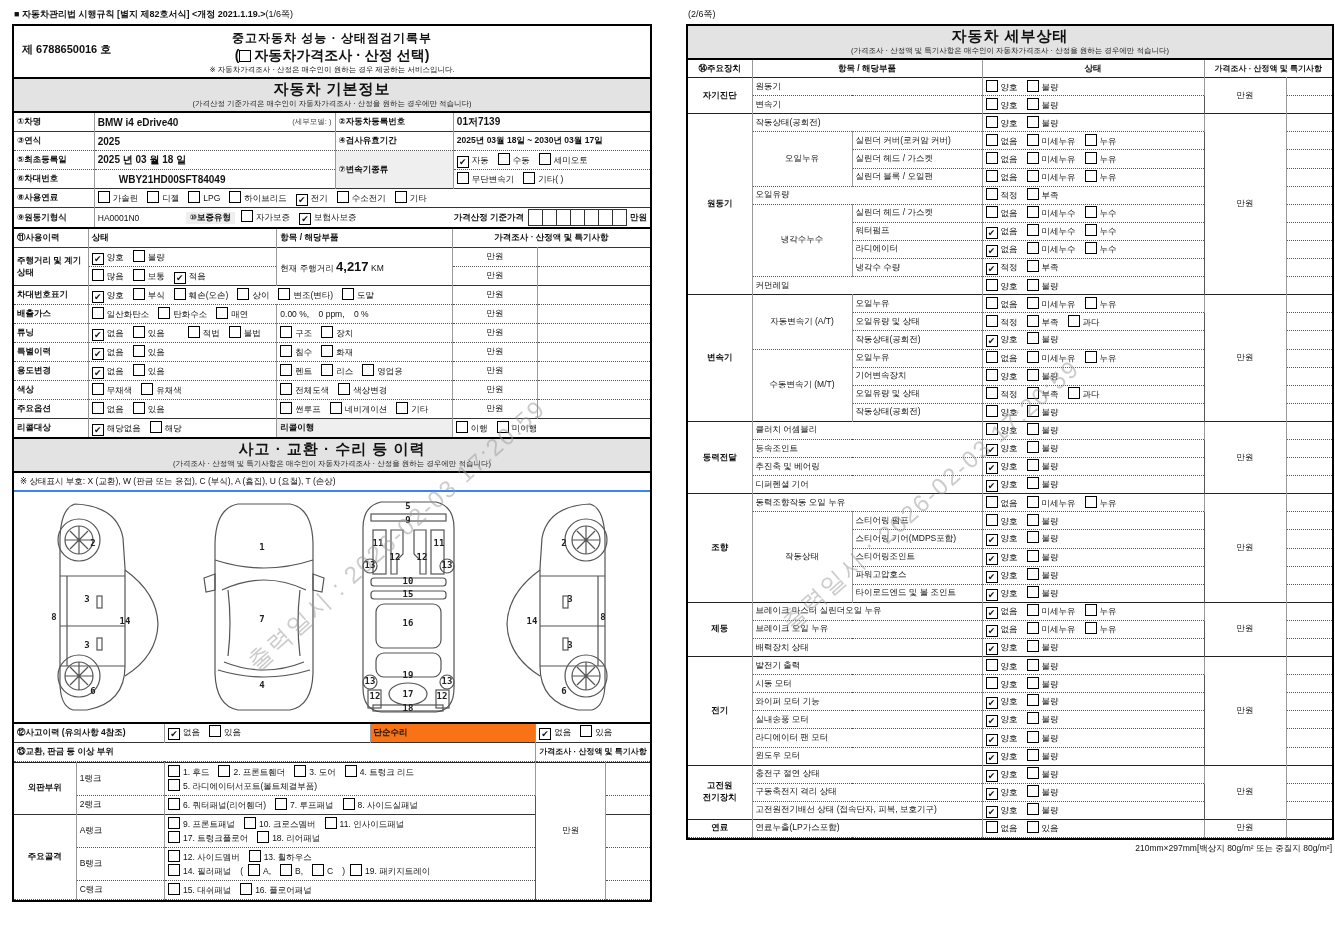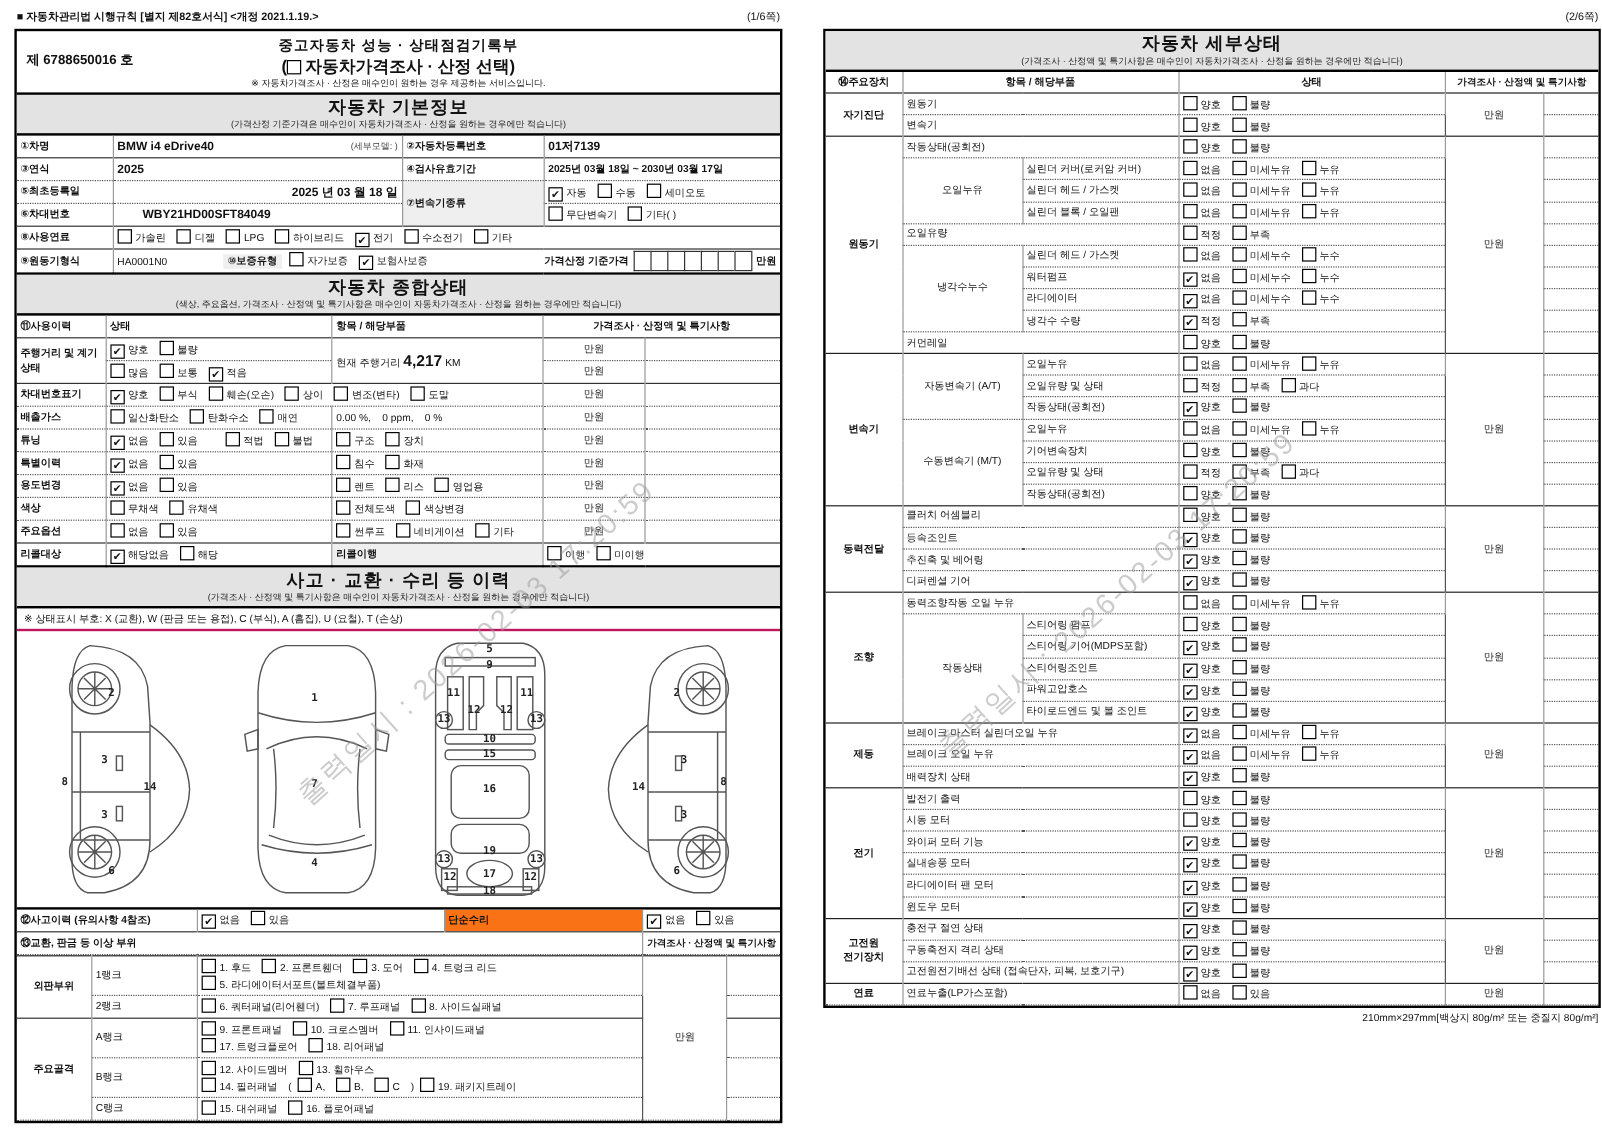--- a/index.html
+++ b/index.html
@@ -1,20 +1,20 @@
 <!DOCTYPE html>
 <html><head>
 <meta charset="utf-8">
 <style>
   html,body{margin:0;padding:0;}
   body{width:1335px;height:943px;background:#fff;font-family:"Liberation Sans","DejaVu Sans",sans-serif;color:#111;position:relative;overflow:hidden;}
   .page{position:absolute;top:6px;}
   #page1{left:12px;width:640px;}
   #page2{left:686px;width:648px;}
-  .topline{display:flex;justify-content:space-between;font-size:9px;font-weight:bold;padding:2px 2px 3px 2px;}
+  .topline{display:flex;justify-content:flex-start;font-size:9px;font-weight:bold;padding:2px 2px 3px 2px;}
   .topline .r{font-weight:normal;}
   .box{border:2px solid #000;background:#fff;}
   .band{background:#e3e3e3;text-align:center;border-bottom:2px solid #000;padding:1px 0 2px 0;}
   .band .bt{font-size:15px;font-weight:bold;letter-spacing:1px;}
   .band .bn{font-size:7.5px;color:#222;}
   .hdrblock{position:relative;border-bottom:2px solid #000;padding:4px 0 2px 0;}
   .hdrblock .docno{position:absolute;left:8px;bottom:20px;font-size:11px;font-weight:bold;}
   .hdrblock .t1{text-align:center;font-size:12px;font-weight:bold;letter-spacing:1px;}
   .hdrblock .t2{text-align:center;font-size:14px;font-weight:bold;}
   .hdrblock .t3{text-align:center;font-size:7.5px;}
@@ -27,21 +27,21 @@
   .shade{background:#efefef;font-weight:bold;}
   .solid td{border-top:1px solid #333;}
   .cg{white-space:nowrap;margin-right:9px;display:inline-block;}
   .cb{display:inline-block;width:10px;height:10px;border:1.5px solid #000;line-height:10px;text-align:center;font-size:9px;font-weight:bold;margin-right:3px;vertical-align:-2px;background:#fff;}
   .cl{font-size:8.5px;}
   .ptxt{display:inline-block;margin-right:5px;}
   .price{text-align:center;font-size:8.5px;border-left:1px solid #555;}
   .blankc{border-left:1px solid #555;}
   .mile b{font-size:13px;}
   .pre{white-space:pre;}
-  .notes{border-bottom:2px solid #be185d;padding:2px 6px;font-size:8.5px;line-height:1.5;}
+  .notes{border-bottom:2px solid #3b82f6;padding:2px 6px;font-size:8.5px;line-height:1.5;}
   .diagrams{display:flex;justify-content:space-around;align-items:flex-start;border-bottom:2px solid #000;padding:6px 2px;}
   .diagrams svg{display:block;}
   .dg{stroke:#555;fill:none;stroke-width:1.2;}
   .dnum{font-size:9px;font-weight:bold;fill:#222;font-family:"DejaVu Sans Mono",monospace;}
   .footer{text-align:right;font-size:8.5px;padding:3px 2px;}
   .watermark{position:absolute;font-size:24px;color:#9a9a9a;opacity:.5;transform:rotate(-42deg);transform-origin:left bottom;white-space:nowrap;pointer-events:none;letter-spacing:2px;}
   .pricecells{display:inline-block;vertical-align:middle;}
   .pricecells span{display:inline-block;width:13px;height:15px;border:1px solid #333;border-right:none;vertical-align:middle;background:#fff;}
   .pricecells span:last-child{border-right:1px solid #333;}
   .flexrow{display:flex;align-items:center;}
@@ -96,21 +96,21 @@
         <td class="lb" style="font-size:10px;">01저7139</td>
       </tr>
       <tr class="solid">
         <td class="lb">③연식</td>
         <td class="lb" style="font-size:10px;">2025</td>
         <td class="lb">④검사유효기간</td>
         <td style="font-weight:bold;">2025년 03월 18일 ~ 2030년 03월 17일</td>
       </tr>
       <tr>
         <td class="lb">⑤최초등록일</td>
-        <td class="lb" style="font-size:10px;text-align:right;">2025 년 03 월 18 일</td>
+        <td class="lb" style="font-size:10px;">2025 년 03 월 18 일</td>
         <td class="shade" rowspan="2">⑦변속기종류</td>
         <td><span class="cg"><span class="cb">✔</span><span class="cl">자동</span></span><span class="cg"><span class="cb"></span><span class="cl">수동</span></span><span class="cg"><span class="cb"></span><span class="cl">세미오토</span></span></td>
       </tr>
       <tr>
         <td class="lb">⑥차대번호</td>
         <td class="lb" style="font-size:10px;padding-left:24px;">WBY21HD00SFT84049</td>
         <td><span class="cg"><span class="cb"></span><span class="cl">무단변속기</span></span><span class="cg"><span class="cb"></span><span class="cl">기타(  )</span></span></td>
       </tr>
       <tr class="solid">
         <td class="lb">⑧사용연료</td>
@@ -126,24 +126,20 @@
             <span class="gap"></span>
             <span class="lb" style="margin-right:4px;">가격산정 기준가격</span>
             <span class="pricecells"><span></span><span></span><span></span><span></span><span></span><span></span><span></span></span>
             <span style="margin-left:3px;font-weight:bold;">만원</span>
           </div>
         </td>
       </tr>
     </tbody>
       </table>
 
-    <div class="band">
-      <div class="bt">자동차 종합상태</div>
-      <div class="bn">(색상, 주요옵션, 가격조사 · 산정액 및 특기사항은 매수인이 자동차가격조사 · 산정을 원하는 경우에만 적습니다)</div>
-    </div>
 
     <table style="border-bottom:2px solid #000;">
       <colgroup>
           <col style="width:74px">
           <col style="width:188px">
           <col style="width:175px">
           <col style="width:85px">
           <col style="width:112px">
         </colgroup>
       <tbody>

